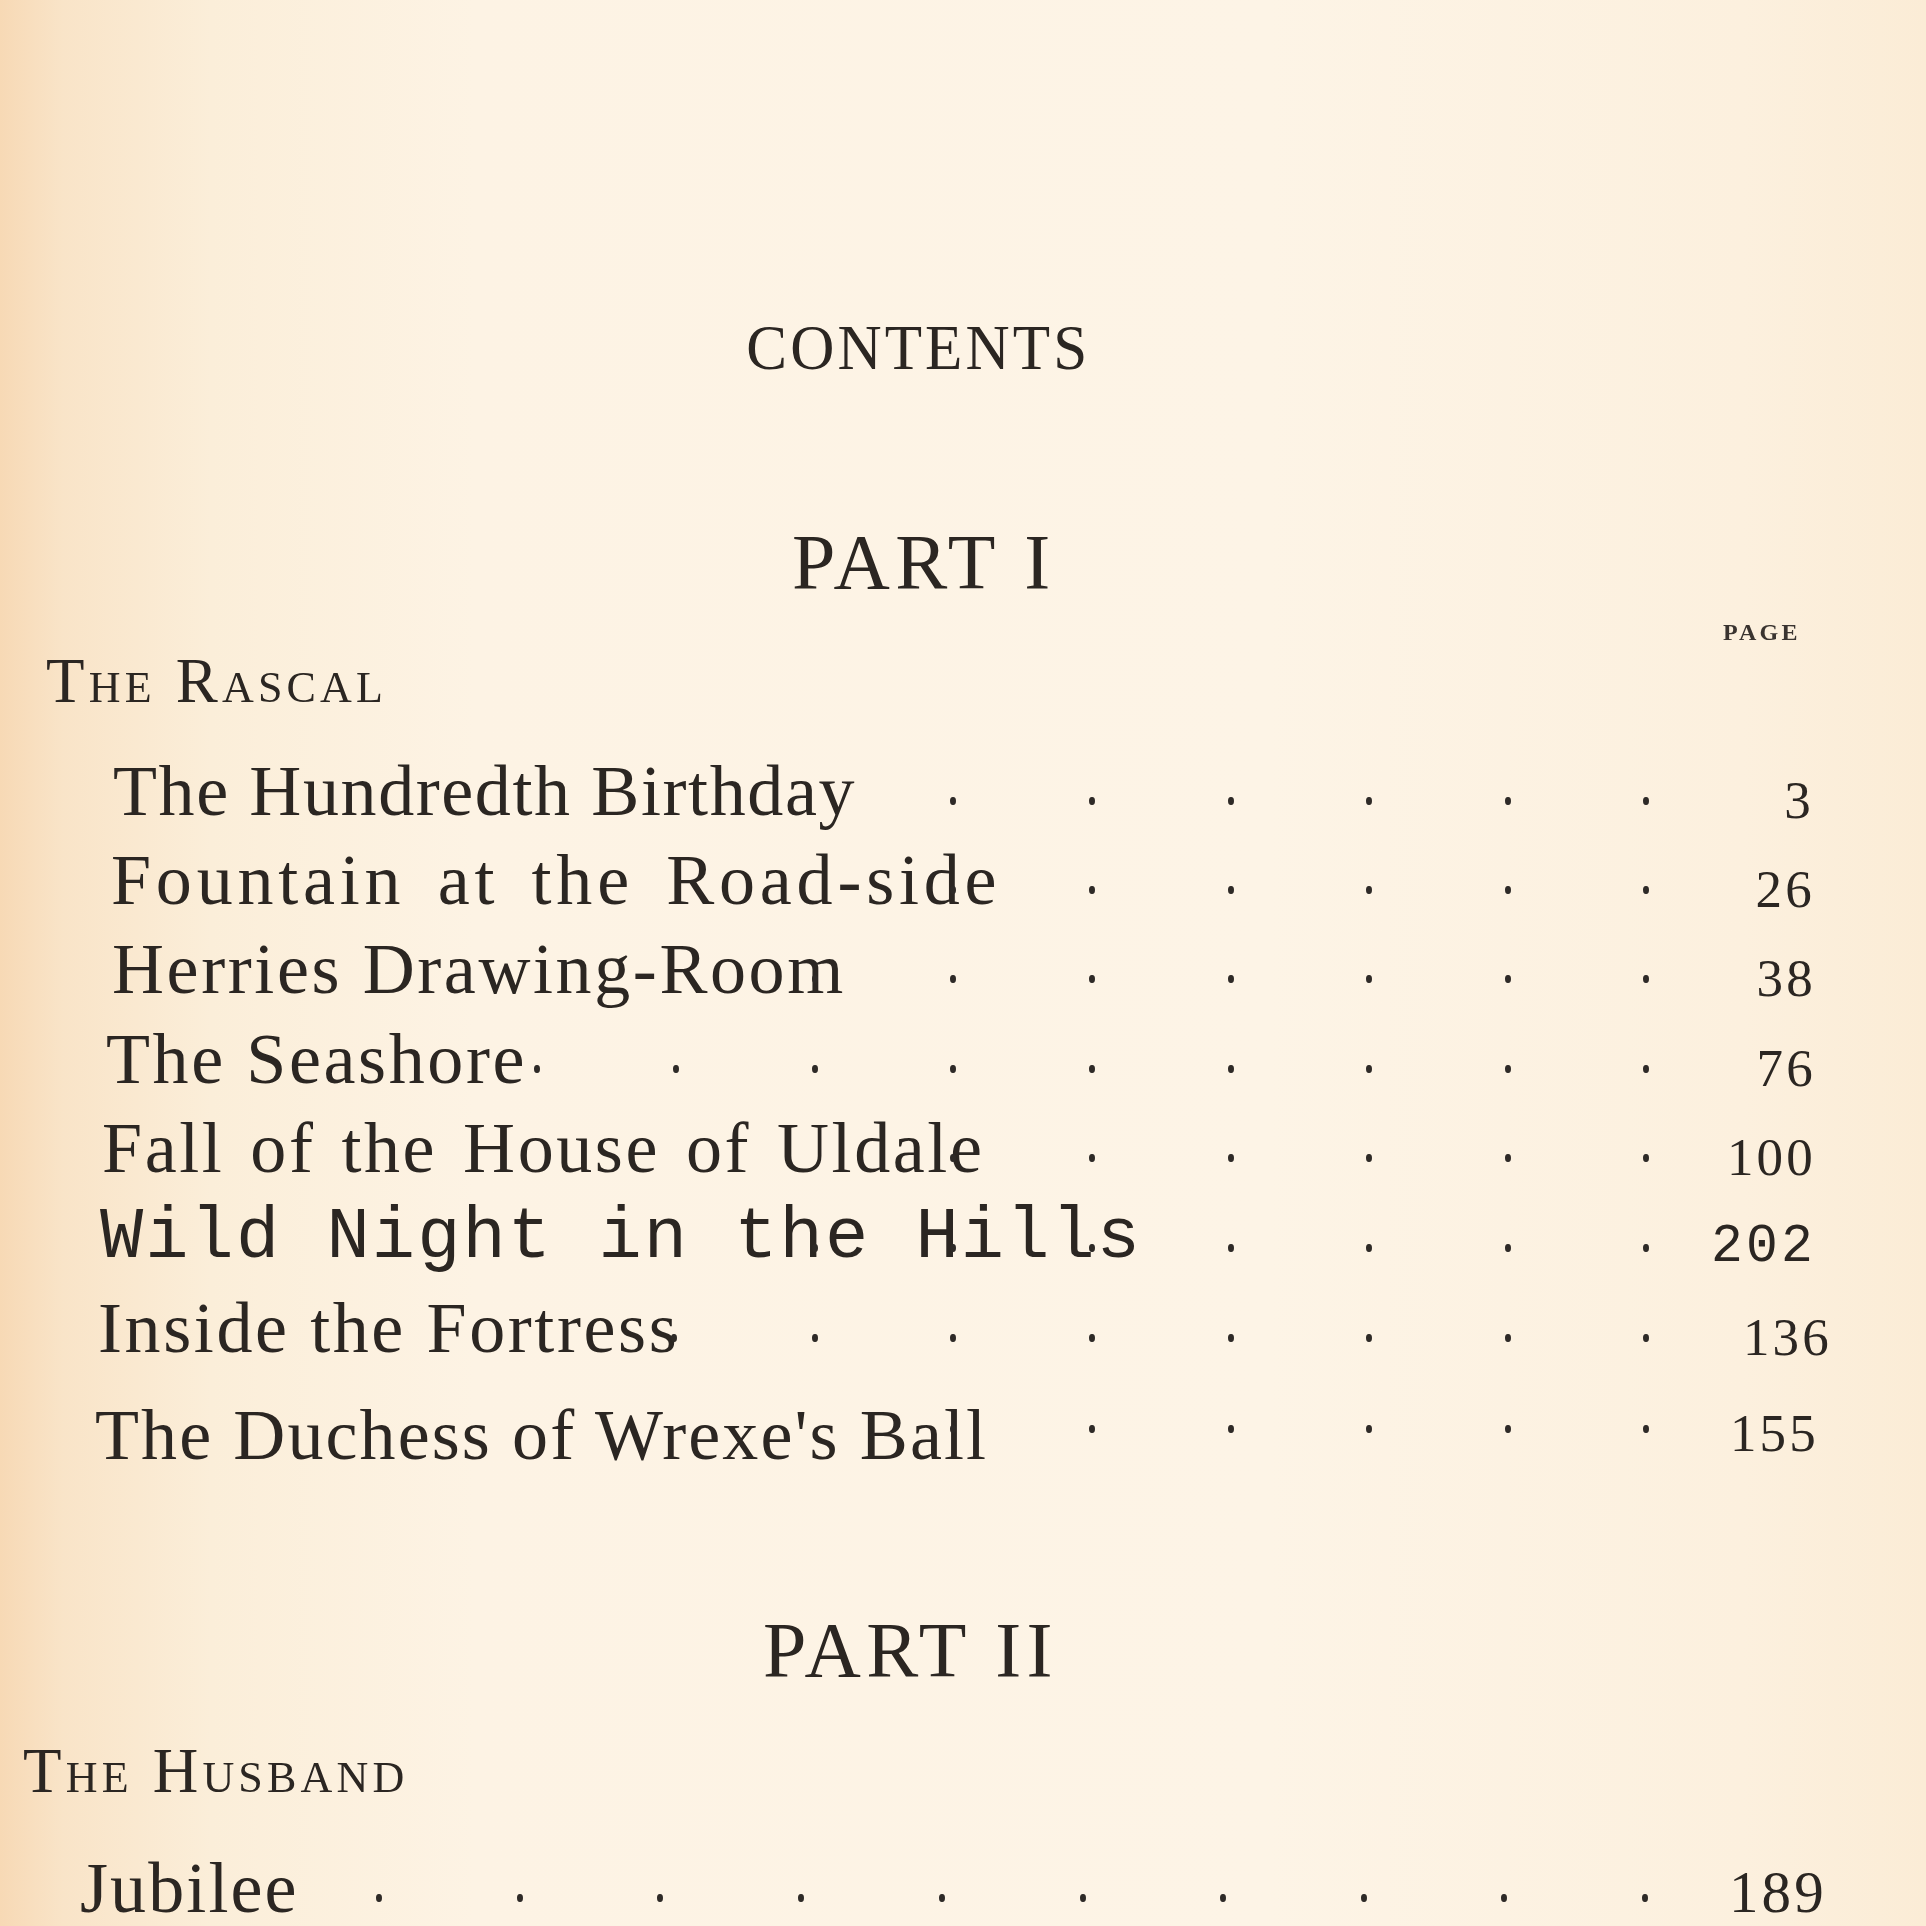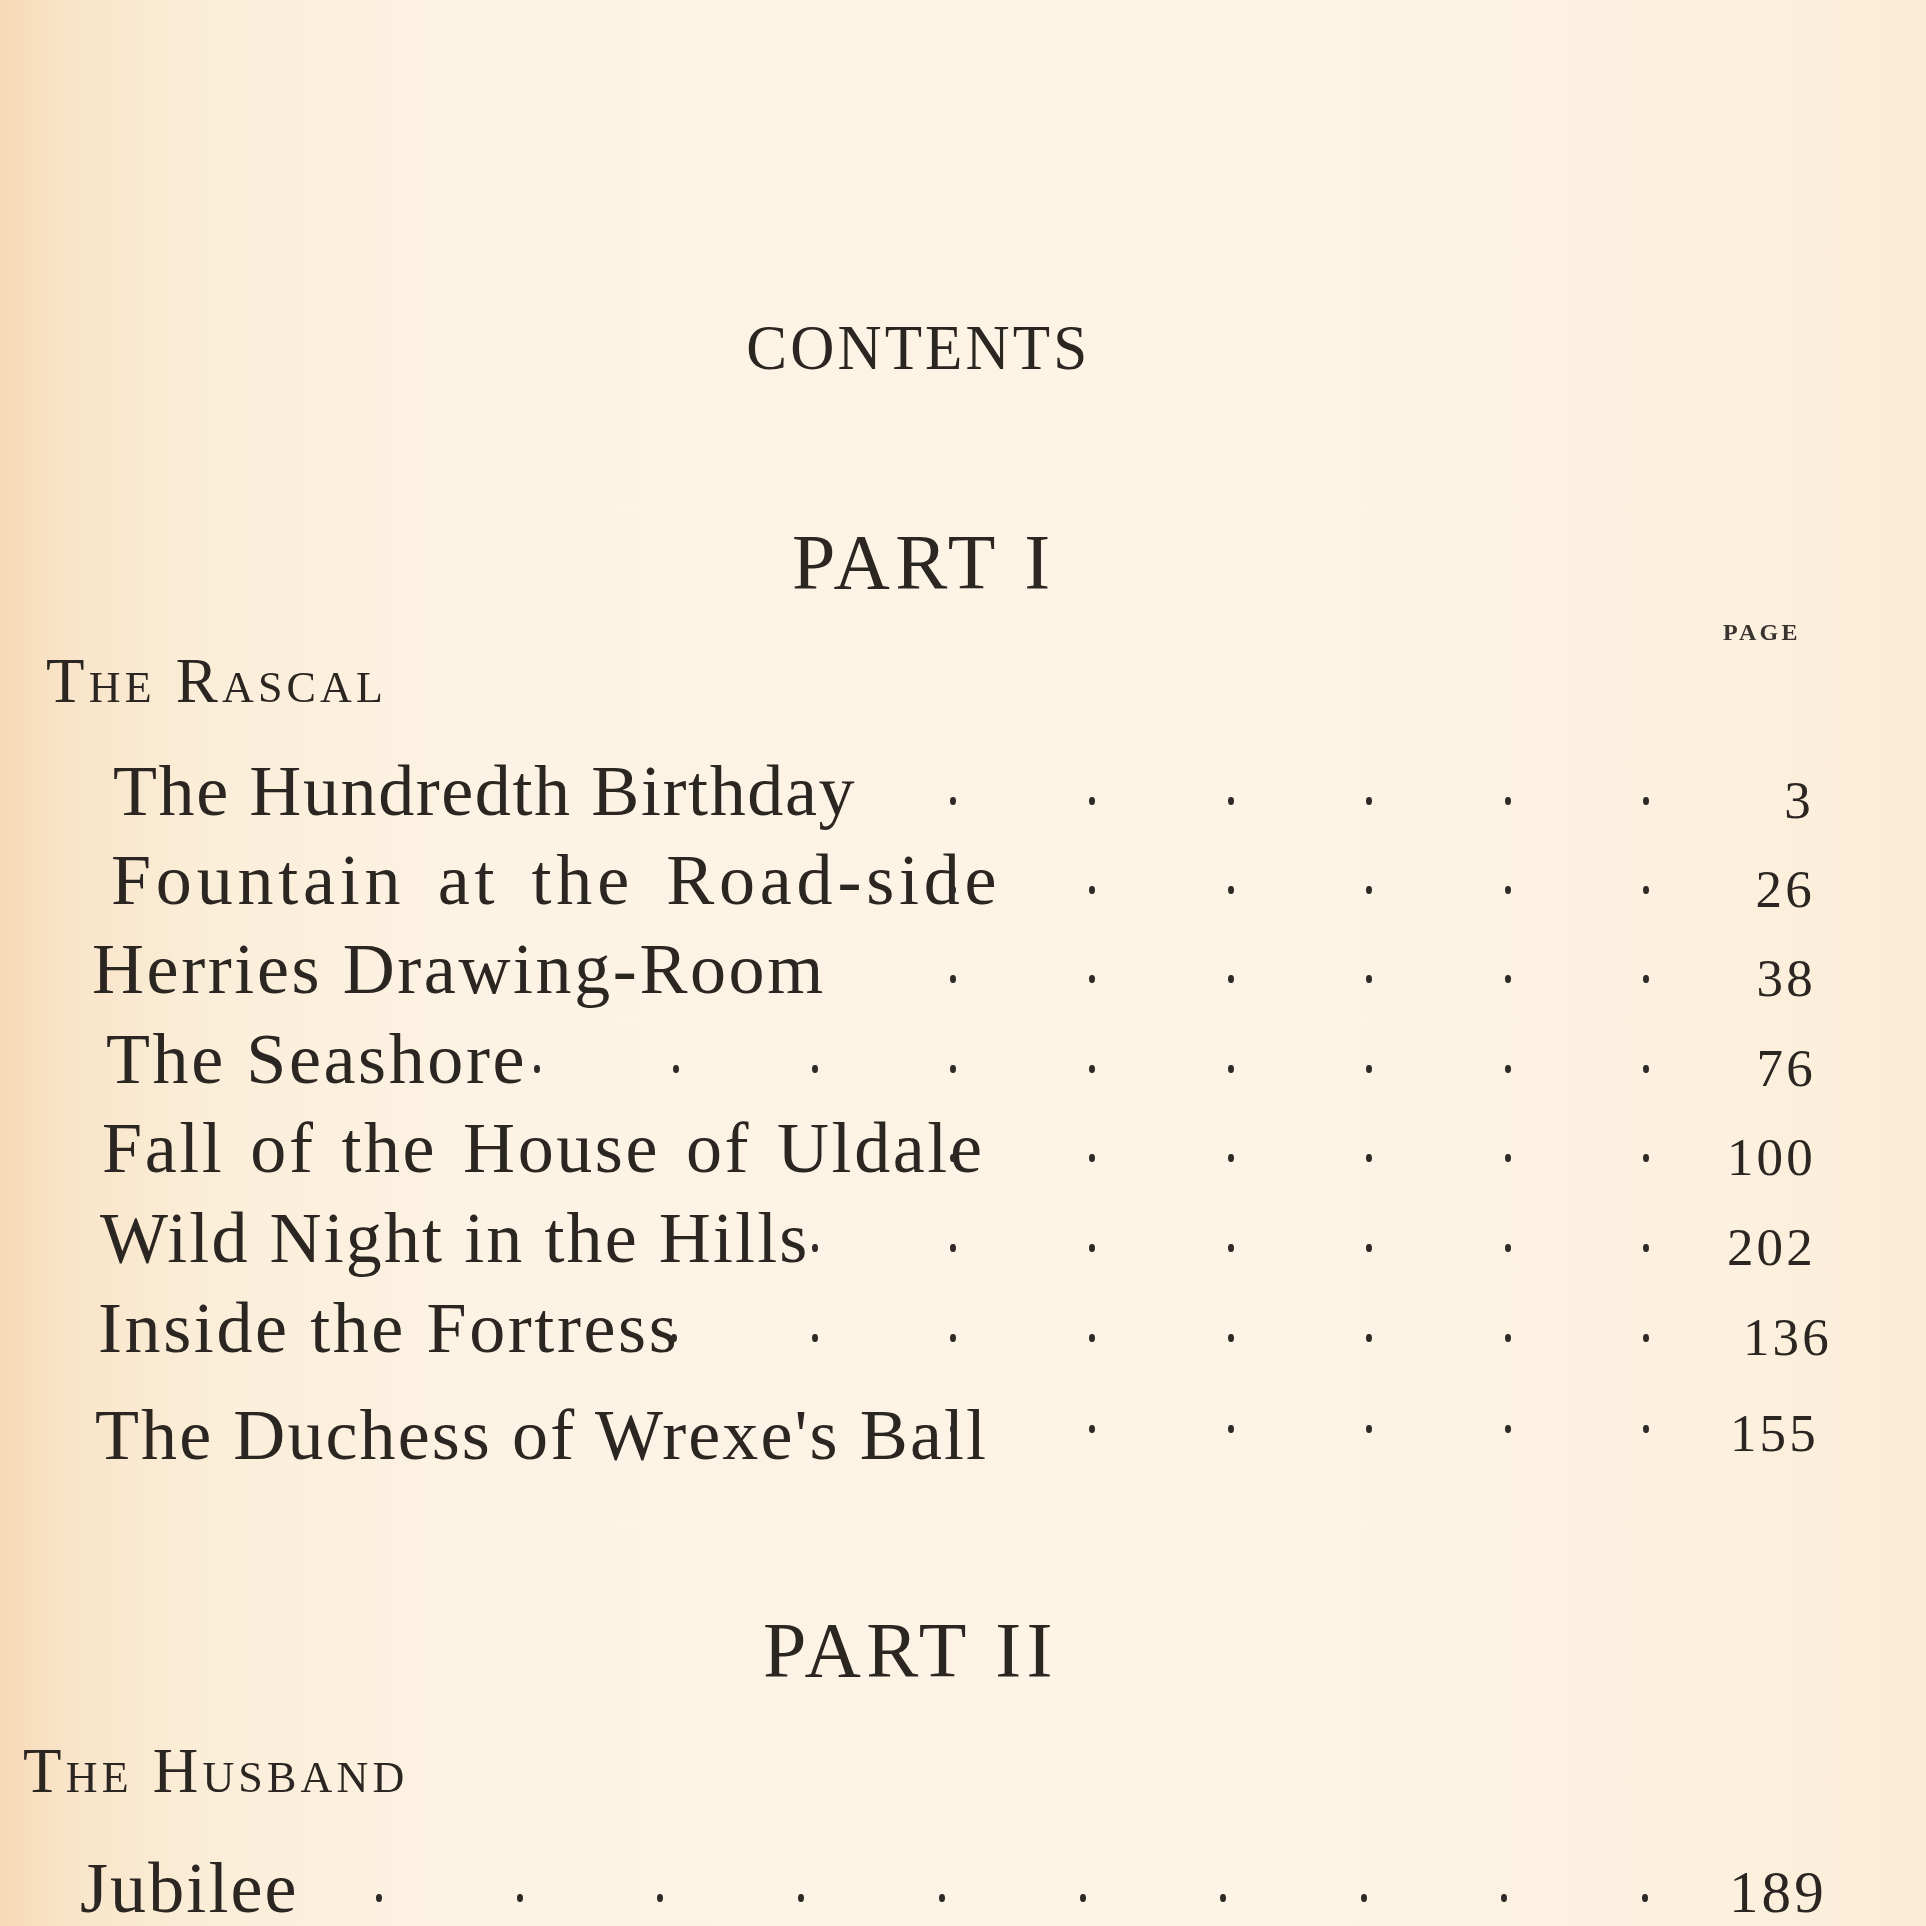--- a/index.html
+++ b/index.html
@@ -68,21 +68,21 @@
         <span class="dot" style="left:1089px; top:42px;"></span>
         <span class="dot" style="left:1228px; top:42px;"></span>
         <span class="dot" style="left:1366px; top:42px;"></span>
         <span class="dot" style="left:1505px; top:42px;"></span>
         <span class="dot" style="left:1643px; top:42px;"></span>
     </div>
     <div class="abs num" style="right:111px; top:18.5px;">26</div>
   </div>
 
   <div class="row" style="top:933px;">
-    <div class="abs entry" style="left:92px; top:0; letter-spacing:2.6px;">Herries Drawing-Room</div>
+    <div class="abs entry" style="left:112px; top:0; letter-spacing:2.6px;">Herries Drawing-Room</div>
     <div>
       <span class="dot" style="left:812px; top:42px;"></span>
         <span class="dot" style="left:950px; top:42px;"></span>
         <span class="dot" style="left:1089px; top:42px;"></span>
         <span class="dot" style="left:1228px; top:42px;"></span>
         <span class="dot" style="left:1366px; top:42px;"></span>
         <span class="dot" style="left:1505px; top:42px;"></span>
         <span class="dot" style="left:1643px; top:42px;"></span>
     </div>
     <div class="abs num" style="right:110px; top:18.5px;">38</div>
@@ -110,21 +110,21 @@
       <span class="dot" style="left:950px; top:42px;"></span>
         <span class="dot" style="left:1089px; top:42px;"></span>
         <span class="dot" style="left:1228px; top:42px;"></span>
         <span class="dot" style="left:1366px; top:42px;"></span>
         <span class="dot" style="left:1505px; top:42px;"></span>
         <span class="dot" style="left:1643px; top:42px;"></span>
     </div>
     <div class="abs num" style="right:110px; top:18.5px;">100</div>
   </div>
 
-  <div class="row" style="top:1202px;">
+  <div class="row" style="top:1202px;font-family:Liberation Mono, monospace;">
     <div class="abs entry" style="left:100px; top:0; letter-spacing:2.1px;">Wild Night in the Hills</div>
     <div>
       <span class="dot" style="left:812px; top:42px;"></span>
         <span class="dot" style="left:950px; top:42px;"></span>
         <span class="dot" style="left:1089px; top:42px;"></span>
         <span class="dot" style="left:1228px; top:42px;"></span>
         <span class="dot" style="left:1366px; top:42px;"></span>
         <span class="dot" style="left:1505px; top:42px;"></span>
         <span class="dot" style="left:1643px; top:42px;"></span>
     </div>

